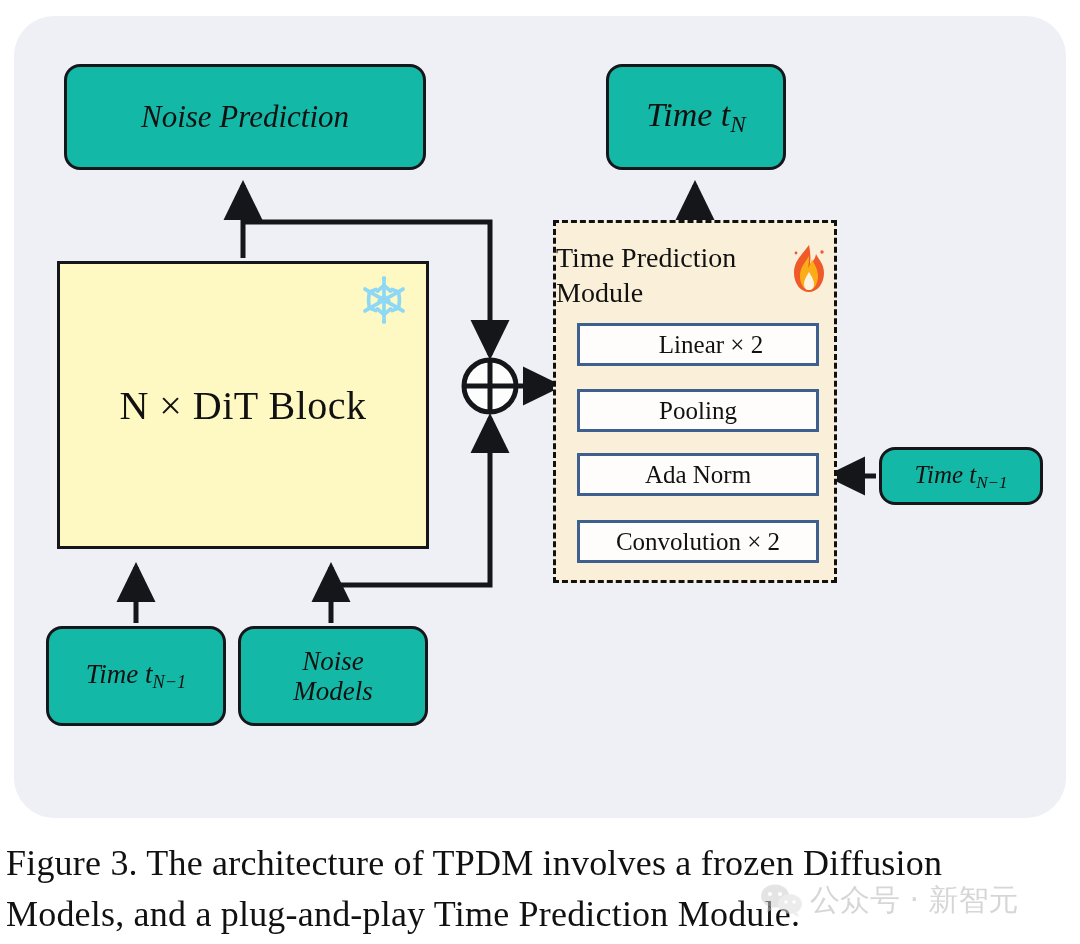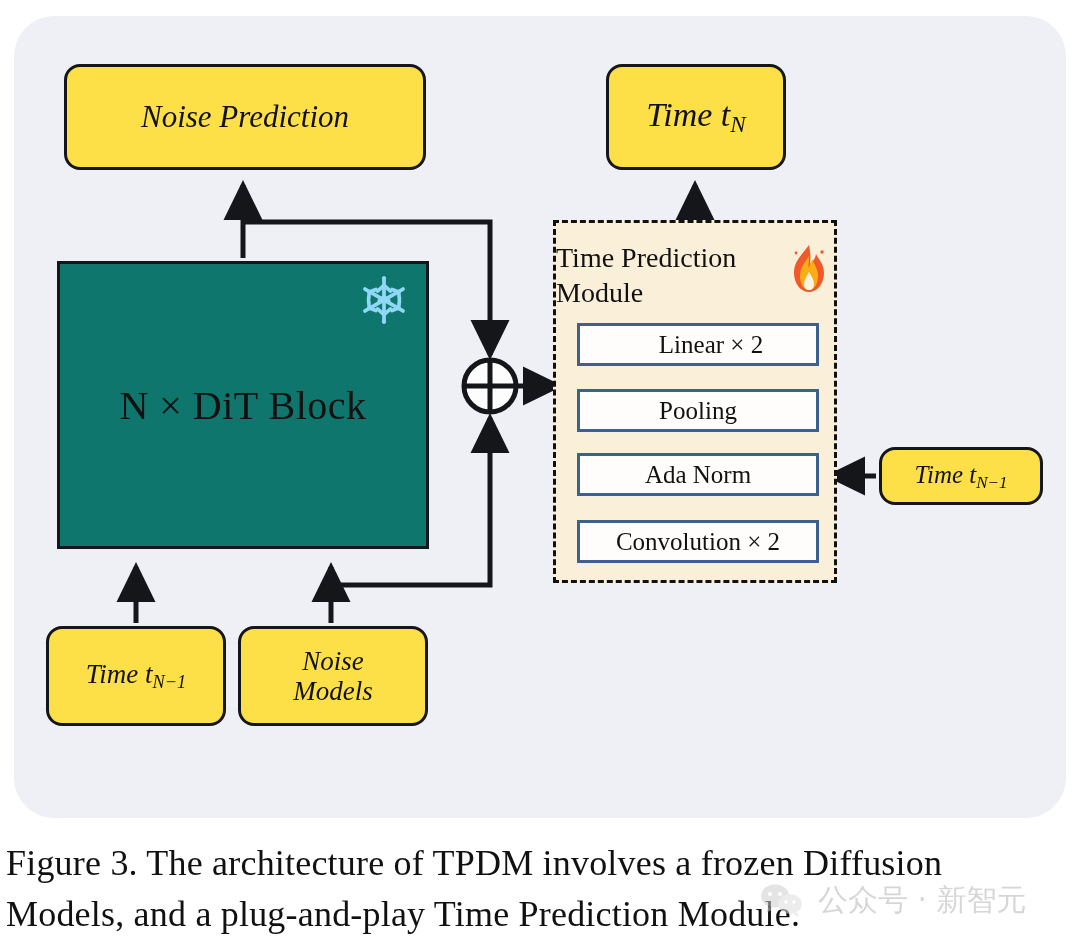--- a/index.html
+++ b/index.html
@@ -22,35 +22,35 @@
     top: 16px;
     width: 1052px;
     height: 802px;
     background: #eef0f6;
     border-radius: 40px;
   }
 
   
   .rbox {
     position: absolute;
-    background: #fde047;
+    background: #14b8a6;
     border: 3px solid #15161a;
     border-radius: 16px;
     display: flex;
     align-items: center;
     justify-content: center;
     text-align: center;
     box-sizing: border-box;
     font-style: italic;
     color: #111;
     line-height: 1.12;
   }
   .sqbox {
     position: absolute;
-    background: #0f766e;
+    background: #fef9c3;
     border: 3px solid #15161a;
     border-radius: 0;
     box-sizing: border-box;
   }
 
   #box-noise-prediction { left: 64px;  top: 64px;  width: 362px; height: 106px; font-size: 31px; }
   #box-time-tn          { left: 606px; top: 64px;  width: 180px; height: 106px; font-size: 34px; }
   #box-dit              { left: 57px;  top: 261px; width: 372px; height: 288px; }
   #box-time-tn1-left    { left: 46px;  top: 626px; width: 180px; height: 100px; font-size: 27px; }
   #box-noise-latent     { left: 238px; top: 626px; width: 190px; height: 100px; font-size: 27px; }
@@ -133,21 +133,21 @@
     letter-spacing: 0.2px;
   }
 
   
   #watermark {
     position: absolute;
     left: 760px;
     top: 880px;
     display: flex;
     align-items: center;
-    gap: 12px;
+    gap: 4px;
     opacity: 0.55;
   }
   #watermark-text {
     font-family: "DejaVu Sans", sans-serif;
     font-size: 30px;
     color: #b6b6b6;
   }
 
   
   #wiring {

